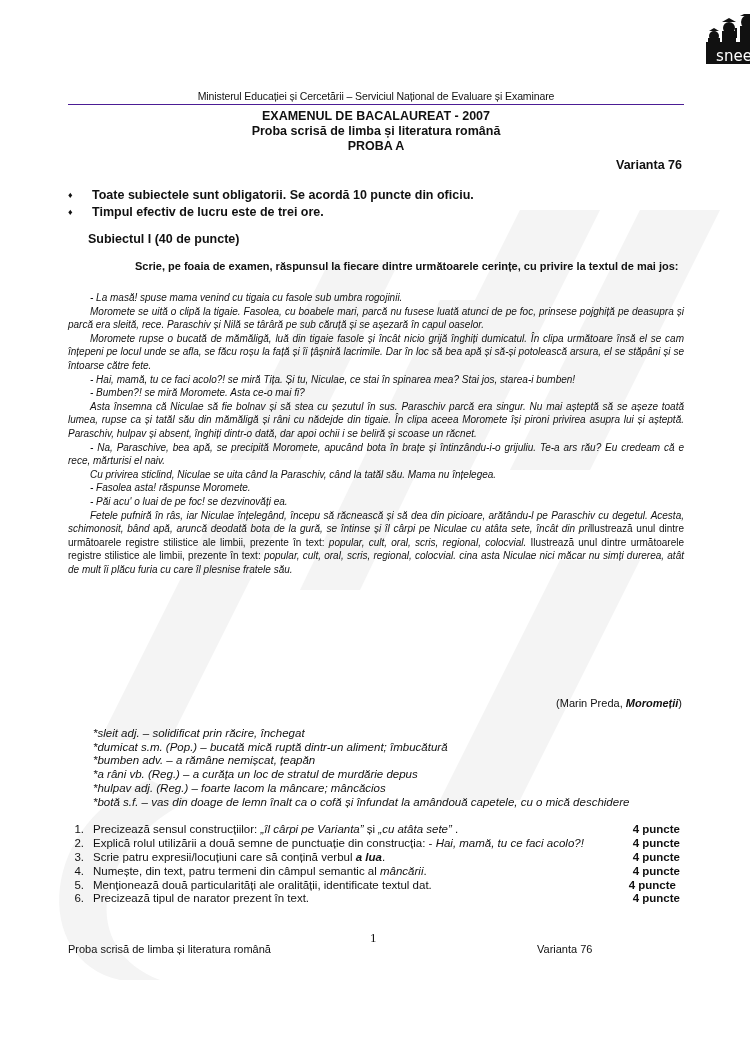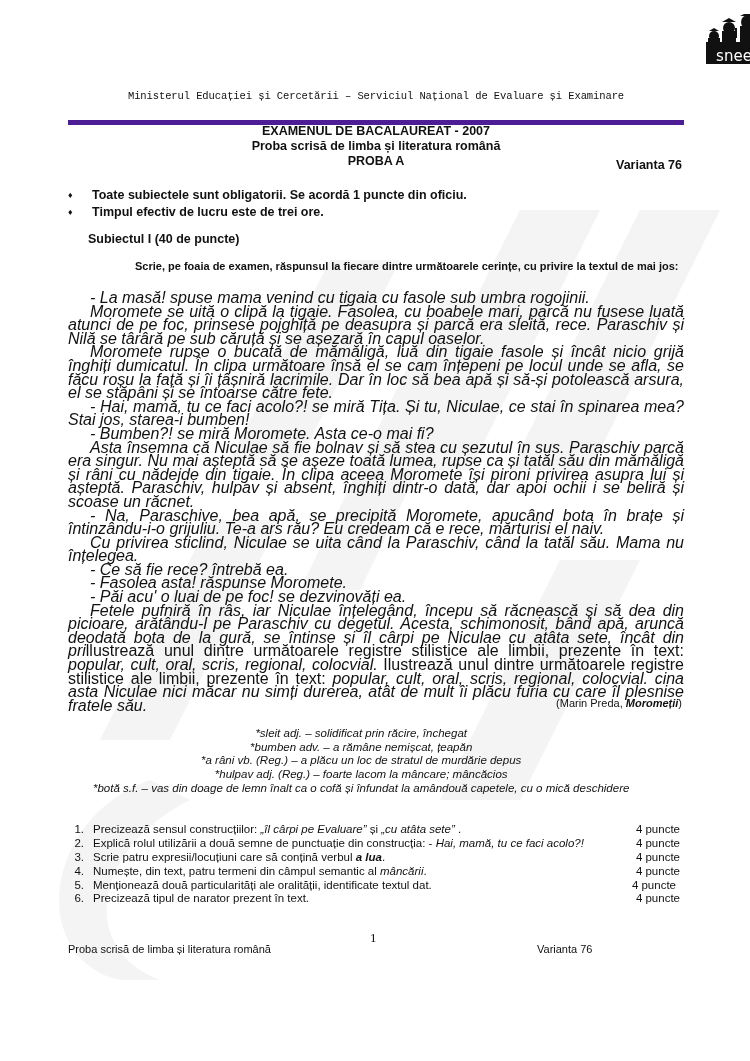--- a/index.html
+++ b/index.html
@@ -8,64 +8,64 @@
     font-family: "Liberation Sans", sans-serif; color: #111;
   }
   .watermark {
     position: absolute; left: 0; top: 0; width: 750px; height: 1061px;
     pointer-events: none; z-index: 0;
   }
   .page { position: absolute; left: 0; top: 0; width: 750px; height: 1061px; z-index: 1; }
   .logo { position: absolute; left: 702px; top: 14px; width: 60px; height: 50px; }
   .header-line {
     position: absolute; left: 68px; top: 90px; width: 616px; text-align: center;
-    font-size: 10.5px; padding-bottom: 18px; border-bottom: 5px solid #4c1d95;
-    font-family: Liberation Mono, monospace; letter-spacing: -0.1px;
+    font-size: 10.5px; padding-bottom: 2px; border-bottom: 1px solid #4c1d95;
+    font-family: Liberation Sans, sans-serif; letter-spacing: -0.1px;
   }
   .title-block {
-    position: absolute; left: 68px; top: 124px; width: 616px; text-align: center;
+    position: absolute; left: 68px; top: 109px; width: 616px; text-align: center;
     font-weight: bold; font-size: 12.5px; line-height: 15px;
   }
   .variant {
     position: absolute; right: 68px; top: 158px; font-weight: bold; font-size: 12.5px;
   }
   .rules {
     position: absolute; left: 68px; top: 187px; width: 620px; margin: 0; padding: 0; list-style: none;
     font-weight: bold; font-size: 12.5px; line-height: 17px;
   }
   .rules li { position: relative; padding-left: 24px; }
   .rules li .bullet { position: absolute; left: 0; top: 0; font-size: 9px; }
   .subject-title {
     position: absolute; left: 88px; top: 232px; font-weight: bold; font-size: 12.5px;
   }
   .instruction {
     position: absolute; left: 80px; top: 259px; width: 616px; font-weight: bold; font-size: 11px;
     line-height: 15px; text-indent: 55px; text-align: justify;
   }
   .passage {
-    position: absolute; left: 68px; top: 291px; width: 616px; font-style: italic; font-size: 16px;
+    position: absolute; left: 68px; top: 291px; width: 616px; font-style: italic; font-size: 10px;
     line-height: 13.6px; text-align: justify;
   }
   .passage p { margin: 0; text-indent: 22px; }
   .passage .roman { font-style: normal; }
   .citation {
     position: absolute; right: 68px; top: 697px; font-size: 11px;
   }
   .citation b { font-style: italic; }
   .glossary {
-    position: absolute; left: 93px; top: 727px; font-style: italic; font-size: 11.5px; line-height: 13.7px; text-align: center;
+    position: absolute; left: 93px; top: 727px; font-style: italic; font-size: 11.5px; line-height: 13.7px;
   }
   .glossary div { white-space: nowrap; }
   .questions {
     position: absolute; left: 68px; top: 823px; width: 612px; font-size: 11.5px; line-height: 13.9px;
   }
   .q-row { position: relative; height: 13.9px; white-space: nowrap; }
   .q-num { position: absolute; left: 0; width: 16px; text-align: right; }
   .q-text { position: absolute; left: 25px; }
-  .q-pts { position: absolute; right: 0; font-weight: normal; }
+  .q-pts { position: absolute; right: 0; font-weight: bold; }
   .page-num {
     position: absolute; left: 370px; top: 930px; font-family: "Liberation Serif", serif; font-size: 13px;
   }
   .footer-left { position: absolute; left: 68px; top: 943px; font-size: 11px; }
   .footer-right { position: absolute; left: 537px; top: 943px; font-size: 11px; }
 </style>
 </head>
 <body>
 
 <svg class="watermark" viewBox="0 0 750 1061">
@@ -102,56 +102,56 @@
   <div class="header-line">Ministerul Educației și Cercetării – Serviciul Național de Evaluare și Examinare</div>
 
   <div class="title-block">
     <div>EXAMENUL DE BACALAUREAT - 2007</div>
     <div>Proba scrisă de limba și literatura română</div>
     <div>PROBA A</div>
   </div>
   <div class="variant">Varianta 76</div>
 
   <ul class="rules">
-    <li><span class="bullet">♦</span><span>Toate subiectele sunt obligatorii. Se acordă 1 puncte din oficiu.</span></li>
+    <li><span class="bullet">♦</span><span>Toate subiectele sunt obligatorii. Se acordă 10 puncte din oficiu.</span></li>
     <li><span class="bullet">♦</span><span>Timpul efectiv de lucru este de trei ore.</span></li>
   </ul>
 
   <div class="subject-title">Subiectul I (40 de puncte)</div>
   <div class="instruction">Scrie, pe foaia de examen, răspunsul la fiecare dintre următoarele cerințe, cu privire la textul de mai jos:</div>
 
   <div class="passage">
     <p>- La masă! spuse mama venind cu tigaia cu fasole sub umbra rogojinii.</p>
     <p>Moromete se uită o clipă la tigaie. Fasolea, cu boabele mari, parcă nu fusese luată atunci de pe foc, prinsese pojghiță pe deasupra și parcă era sleită, rece. Paraschiv și Nilă se târâră pe sub căruță și se așezară în capul oaselor.</p>
     <p>Moromete rupse o bucată de mămăligă, luă din tigaie fasole și încât nicio grijă înghiți dumicatul. În clipa următoare însă el se cam înțepeni pe locul unde se afla, se făcu roșu la față și îi țâșniră lacrimile. Dar în loc să bea apă și să-și potolească arsura, el se stăpâni și se întoarse către fete.</p>
     <p>- Hai, mamă, tu ce faci acolo?! se miră Tița. Și tu, Niculae, ce stai în spinarea mea? Stai jos, starea-i bumben!</p>
     <p>- Bumben?! se miră Moromete. Asta ce-o mai fi?</p>
     <p>Asta însemna că Niculae să fie bolnav și să stea cu șezutul în sus. Paraschiv parcă era singur. Nu mai așteptă să se așeze toată lumea, rupse ca și tatăl său din mămăligă și râni cu nădejde din tigaie. În clipa aceea Moromete își pironi privirea asupra lui și așteptă. Paraschiv, hulpav și absent, înghiți dintr-o dată, dar apoi ochii i se beliră și scoase un răcnet.</p>
     <p>- Na, Paraschive, bea apă, se precipită Moromete, apucând bota în brațe și întinzându-i-o grijuliu. Te-a ars rău? Eu credeam că e rece, mărturisi el naiv.</p>
     <p>Cu privirea sticlind, Niculae se uita când la Paraschiv, când la tatăl său. Mama nu înțelegea.</p>
-    <p>- Ce să fie rece? întrebă ea.</p>
     <p>- Fasolea asta! răspunse Moromete.</p>
     <p>- Păi acu' o luai de pe foc! se dezvinovăți ea.</p>
     <p><span>Fetele pufniră în râs, iar Niculae înțelegând, începu să răcnească și să dea din picioare, arătându-l pe Paraschiv cu degetul. Acesta, schimonosit, bând apă, aruncă deodată bota de la gură, se întinse și îl cârpi pe Niculae cu atâta sete, încât din pri</span><span class="roman">llustrează unul dintre următoarele registre stilistice ale limbii, prezente în text: </span><span>popular, cult, oral, scris, regional, colocvial.</span><span class="roman">   Ilustrează unul dintre următoarele registre stilistice ale limbii, prezente în text: </span><span>popular, cult, oral, scris, regional, colocvial.</span><span>   cina asta Niculae nici măcar nu simți durerea, atât de mult îi plăcu furia cu care îl plesnise fratele său.</span></p>
   </div>
 
   <div class="citation"><span>(Marin Preda, </span><b>Moromeții</b><span>)</span></div>
 
   <div class="glossary">
     <div>*sleit adj. – solidificat prin răcire, închegat</div>
+    <div>*dumicat s.m. (Pop.) – bucată mică ruptă dintr-un aliment; îmbucătură</div>
     <div>*bumben adv. – a rămâne nemișcat, țeapăn</div>
-    <div>*a râni vb. (Reg.) – a plăcu un loc de stratul de murdărie depus</div>
+    <div>*a râni vb. (Reg.) – a curăța un loc de stratul de murdărie depus</div>
     <div>*hulpav adj.  (Reg.) – foarte lacom la mâncare; mâncăcios</div>
     <div>*botă s.f. – vas din doage de lemn înalt ca o cofă și înfundat la amândouă capetele, cu o mică deschidere</div>
   </div>
 
   <div class="questions">
     <div class="q-row">
       <span class="q-num">1.</span>
-      <span class="q-text"><span>Precizează sensul construcțiilor: </span><i>„îl cârpi pe Evaluare”</i><span> și </span><i>„cu atâta sete”</i><span> .</span></span>
+      <span class="q-text"><span>Precizează sensul construcțiilor: </span><i>„îl cârpi pe Varianta”</i><span> și </span><i>„cu atâta sete”</i><span> .</span></span>
       <span class="q-pts">4 puncte</span>
     </div>
     <div class="q-row">
       <span class="q-num">2.</span>
       <span class="q-text"><span>Explică rolul utilizării a două semne de punctuație din construcția: - </span><i>Hai, mamă, tu ce faci acolo?!</i></span>
       <span class="q-pts">4 puncte</span>
     </div>
     <div class="q-row">
       <span class="q-num">3.</span>
       <span class="q-text"><span>Scrie patru expresii/locuțiuni care să conțină verbul </span><b><i>a lua</i></b><span>.</span></span>

